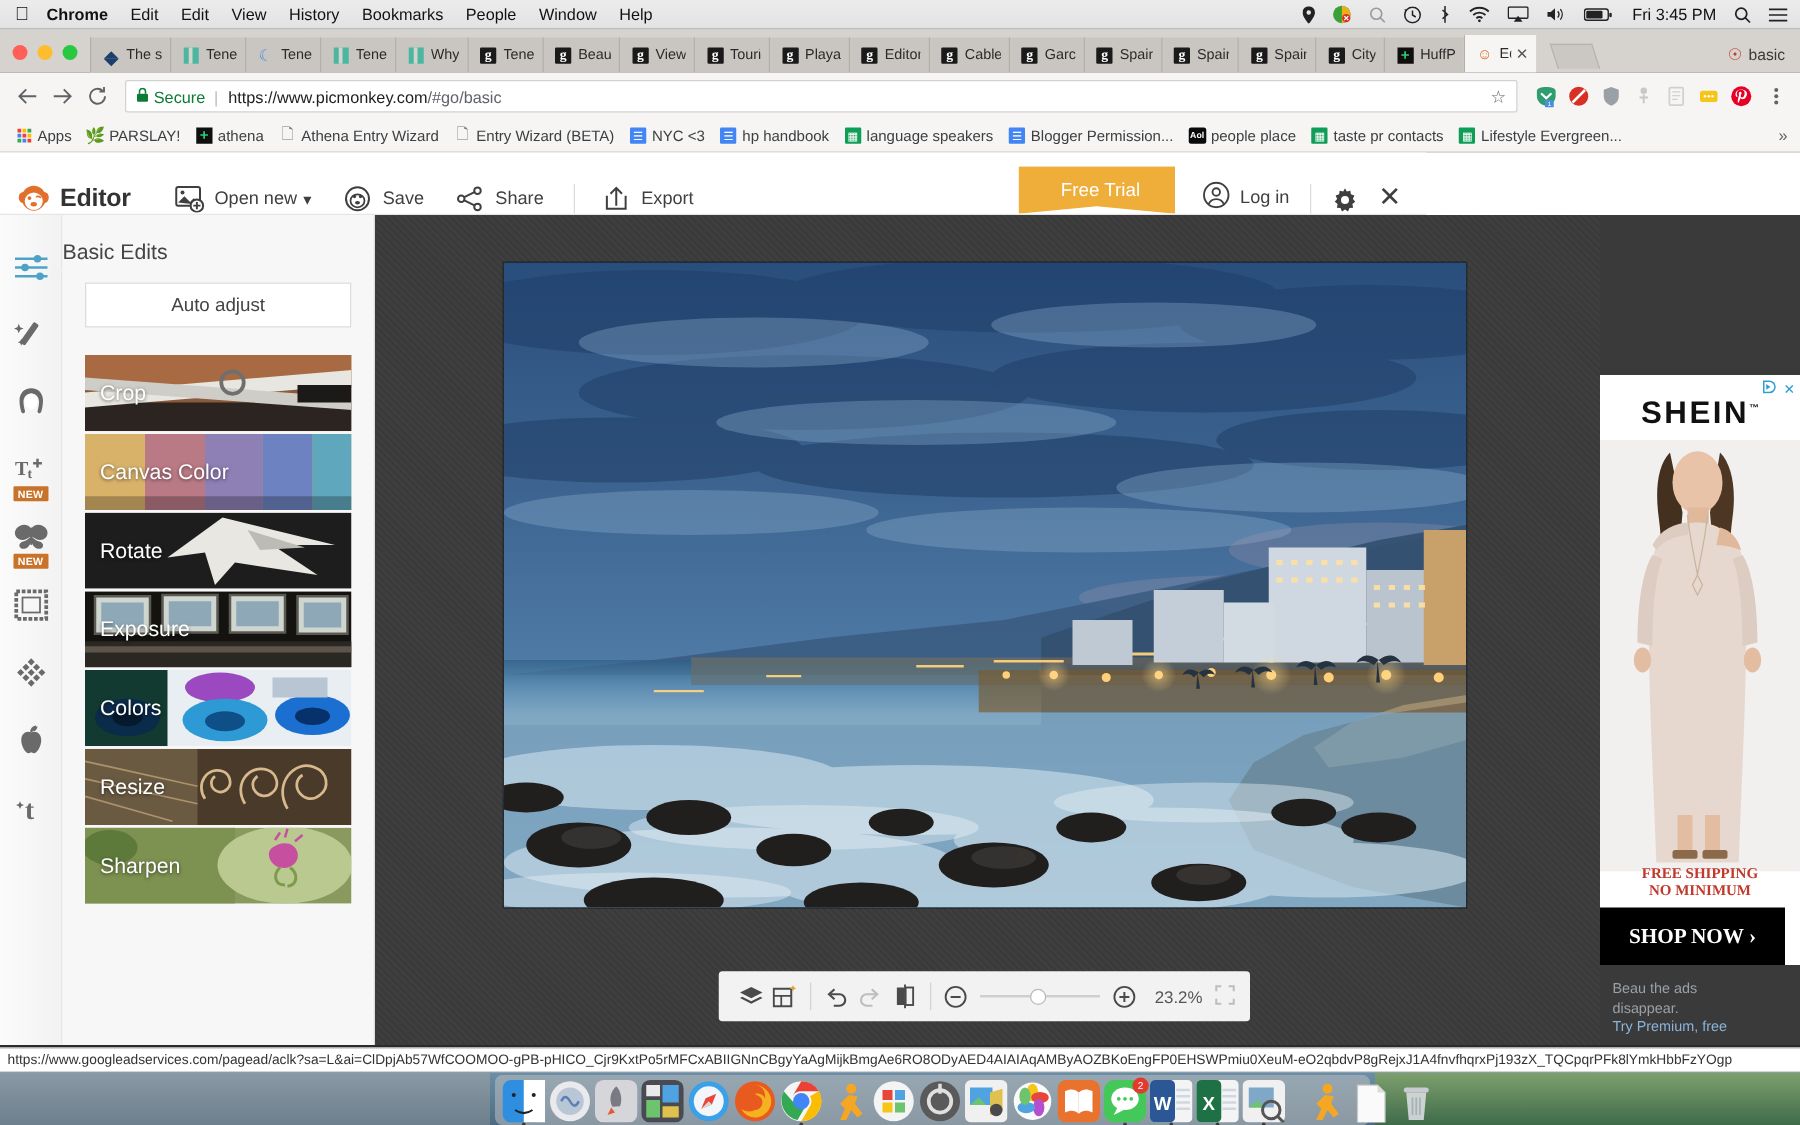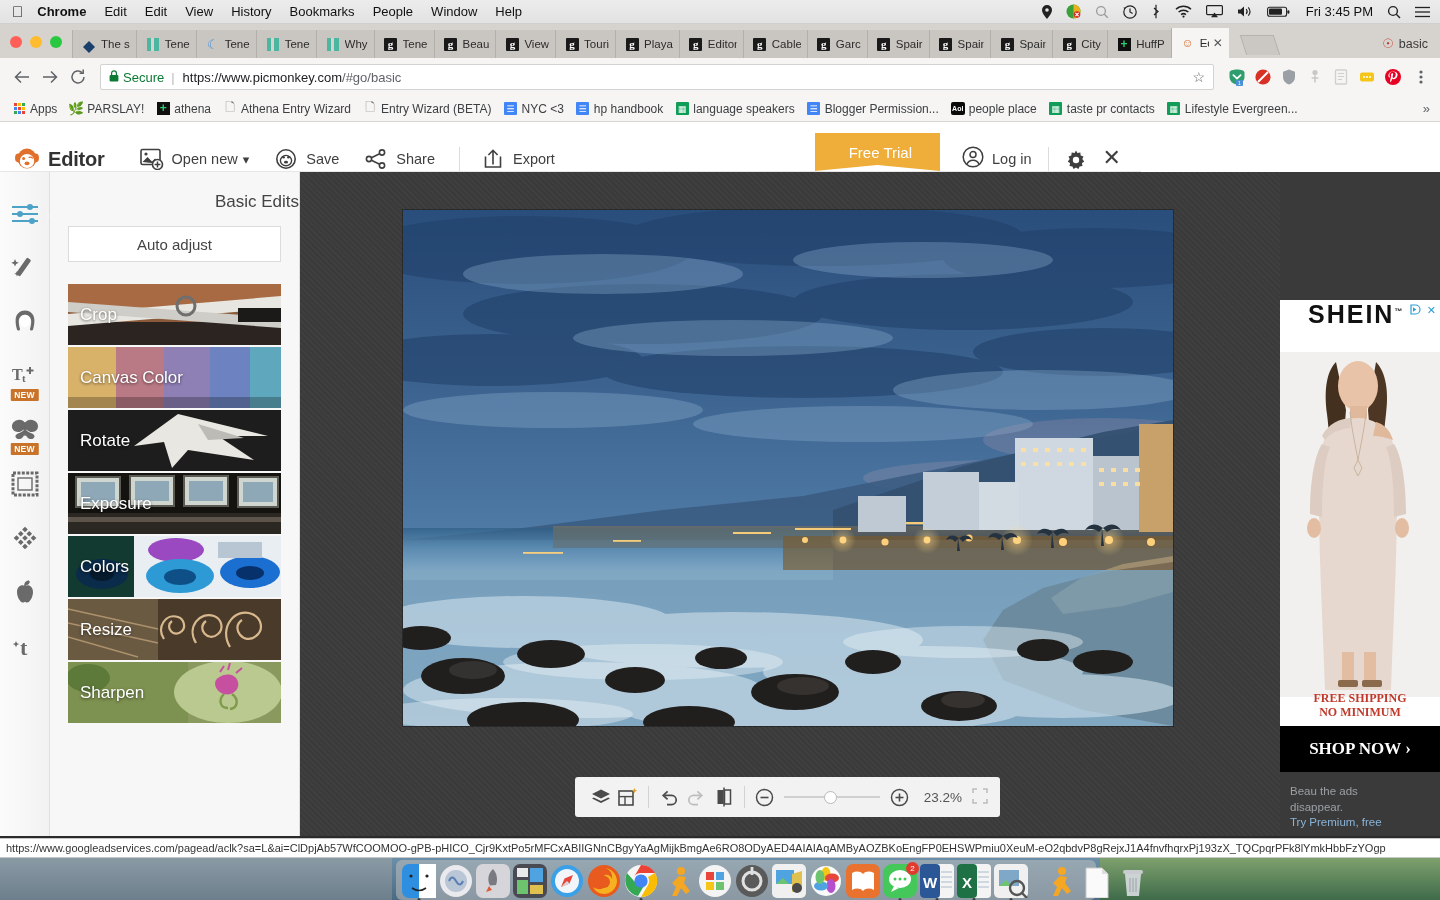--- a/index.html
+++ b/index.html
@@ -158,21 +158,21 @@
     position:absolute; bottom:-7px; left:50%; transform:translateX(-50%);
     background:#c8722a; color:#fff; font-size:8.5px; font-weight:bold;
     padding:1px 4px; border-radius:1px; letter-spacing:0.2px;
   }
 
   
   #panel {
     position:absolute; top:50px; left:50px; width:250px; height:664px;
     background:#f7f7f7; border-right:1px solid #ddd; overflow:hidden;
   }
-  #panel-title { text-align:right; font-size:17px; color:#444; padding:20px 0 14px; }
+  #panel-title { text-align:left; font-size:17px; color:#444; padding:20px 0 14px; }
   #auto-adjust {
     margin:0 18px 22px; height:36px; background:#fff; border:1px solid #dcdcdc;
     display:flex; align-items:center; justify-content:center; font-size:15px; color:#444;
   }
   .edit-item {
     margin:0 18px 2px; height:61px; position:relative; overflow:hidden;
     display:flex; align-items:center;
   }
   .edit-item .lbl {
     position:relative; z-index:2; color:#fff; font-size:17px; padding-left:12px;
@@ -204,31 +204,31 @@
   #slider .knob { position:absolute; left:40px; width:13px; height:13px; border-radius:50%;
                   background:#fff; border:1px solid #b9b9b9; }
   #zoom-val { font-size:13.5px; color:#555; margin-left:10px; white-space:nowrap; }
   #fullscreen { margin-left:10px; color:#b9b9b9; font-size:14px; }
 
   
   #ad-right {
     position:absolute; top:50px; left:1280px; width:160px; height:664px; background:#3a3a3a;
   }
   #ad-shein { position:absolute; top:128px; left:0; width:160px; height:472px; background:#fff; overflow:hidden; }
-  #shein-logo { text-align:left; font-size:25px; font-weight:bold; letter-spacing:2px; color:#111;
-                font-family:"Liberation Sans",sans-serif; position:relative;margin-left:28px; }
+  #shein-logo { text-align:center; font-size:25px; font-weight:bold; letter-spacing:2px; color:#111;
+                padding-top:16px; font-family:"Liberation Sans",sans-serif; position:relative; }
   #shein-logo sup { font-size:8px; letter-spacing:0; }
   #ad-badges { position:absolute; top:4px; right:4px; display:flex; gap:5px; align-items:center; z-index:3; }
   #ad-badges .adc { color:#2b9ed6; font-size:11px; }
   #ad-badges .adx { color:#2b9ed6; font-size:11px; }
   #shein-photo { position:absolute; top:52px; left:0; width:160px; height:345px; overflow:hidden; background:#efefef; }
   #shein-promo { position:absolute; bottom:52px; left:0; width:160px; text-align:center;
                  color:#c0392b; font-family:"Liberation Serif",serif; font-weight:bold;
                  font-size:12px; line-height:1.15; }
-  #shein-shop { position:absolute; bottom:0; left:0; width:160px; height:46px; background:#000;
+  #shein-shop { position:absolute; bottom:0; left:0; width:148px; height:46px; background:#000;
                 color:#fff; font-family:"Liberation Serif",serif; font-weight:bold; font-size:17px;
                 display:flex; align-items:center; justify-content:center; }
   #ad-note { position:absolute; top:612px; left:10px; width:145px; font-size:11.5px; color:#9aa0a6; line-height:1.35; }
   #ad-note a { color:#8ab4d8; text-decoration:none; display:block; }
 
   
   #ad-bottom {
     position:absolute; top:762px; left:275px; width:728px; height:76px;
     background:#5a9e4a; overflow:hidden;
   }

